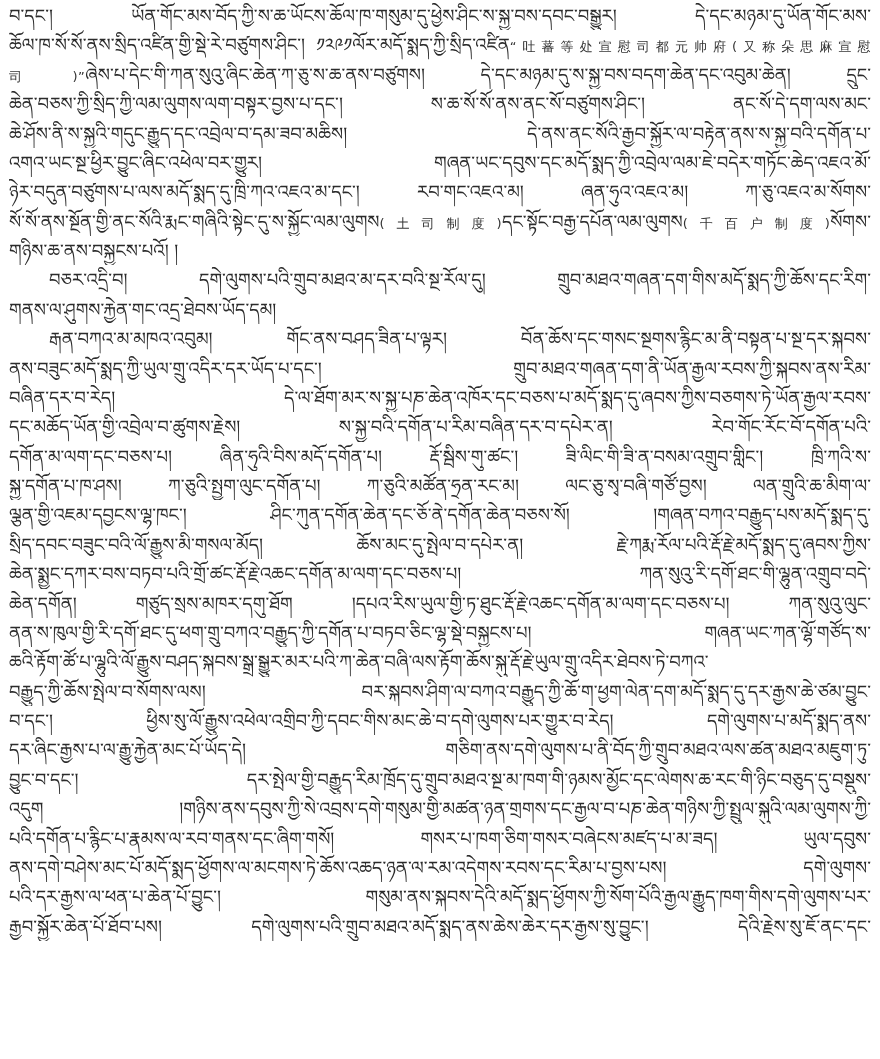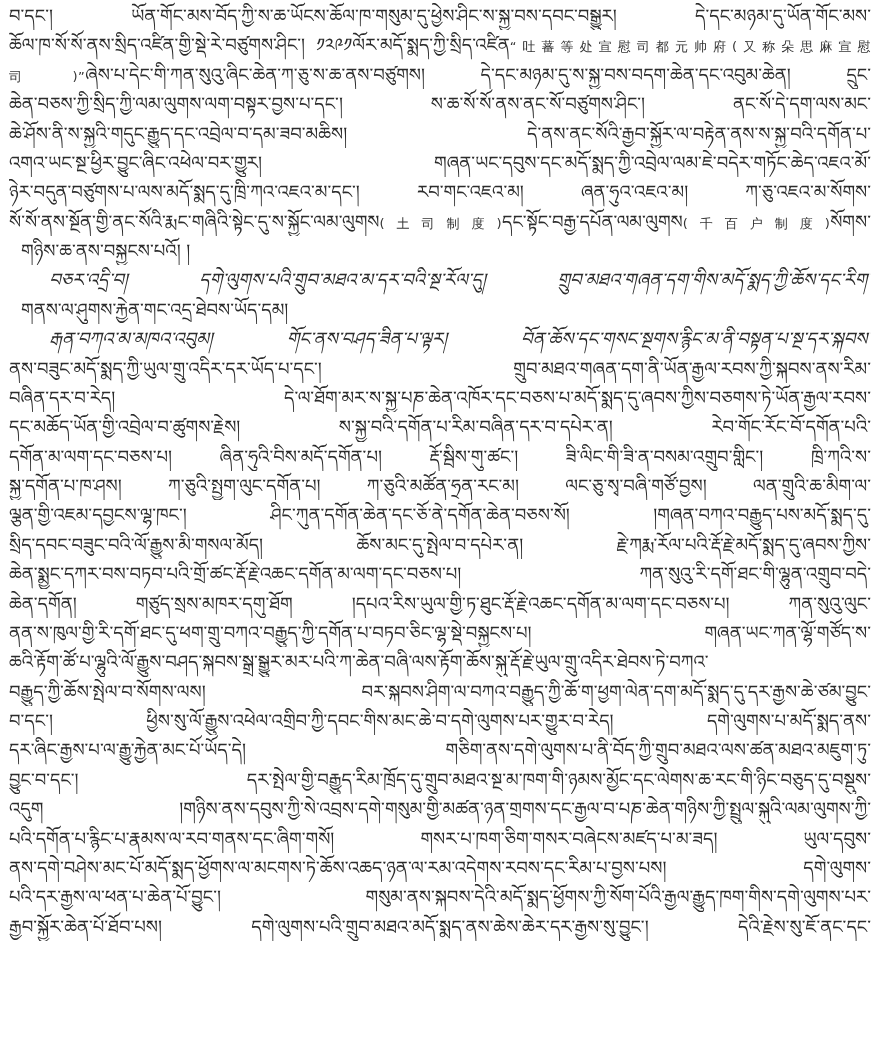--- a/index.html
+++ b/index.html
@@ -27,25 +27,23 @@
     color: #2b2b2b;
     white-space: nowrap;
     overflow: hidden;
     text-align: justify;
     text-align-last: justify;
     text-justify: inter-character;
   }
   .line.short {
     text-align: left;
     text-align-last: left;
-    margin-left: 12px;
   }
   .line.indent {
     text-indent: 40px;
-    font-style: italic;
   }
   .cjk {
     font-size: 13px;
     letter-spacing: 0.5px;
     color: #333333;
   }
 </style>
 </head>
 <body>
 

